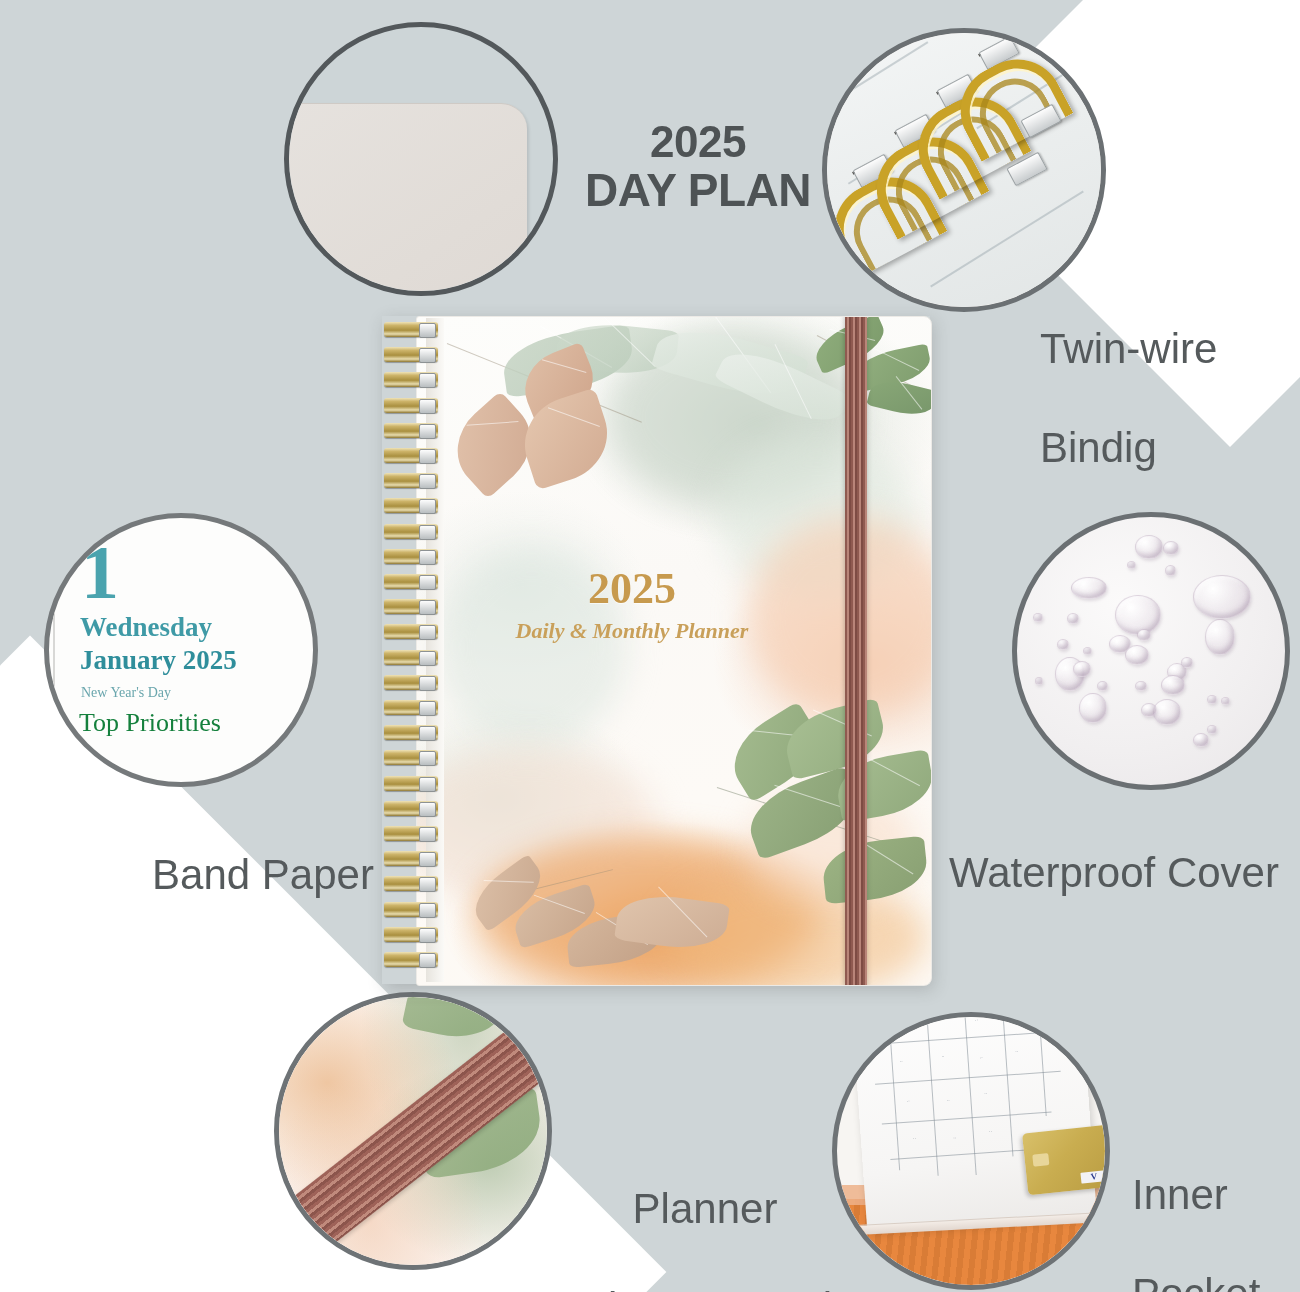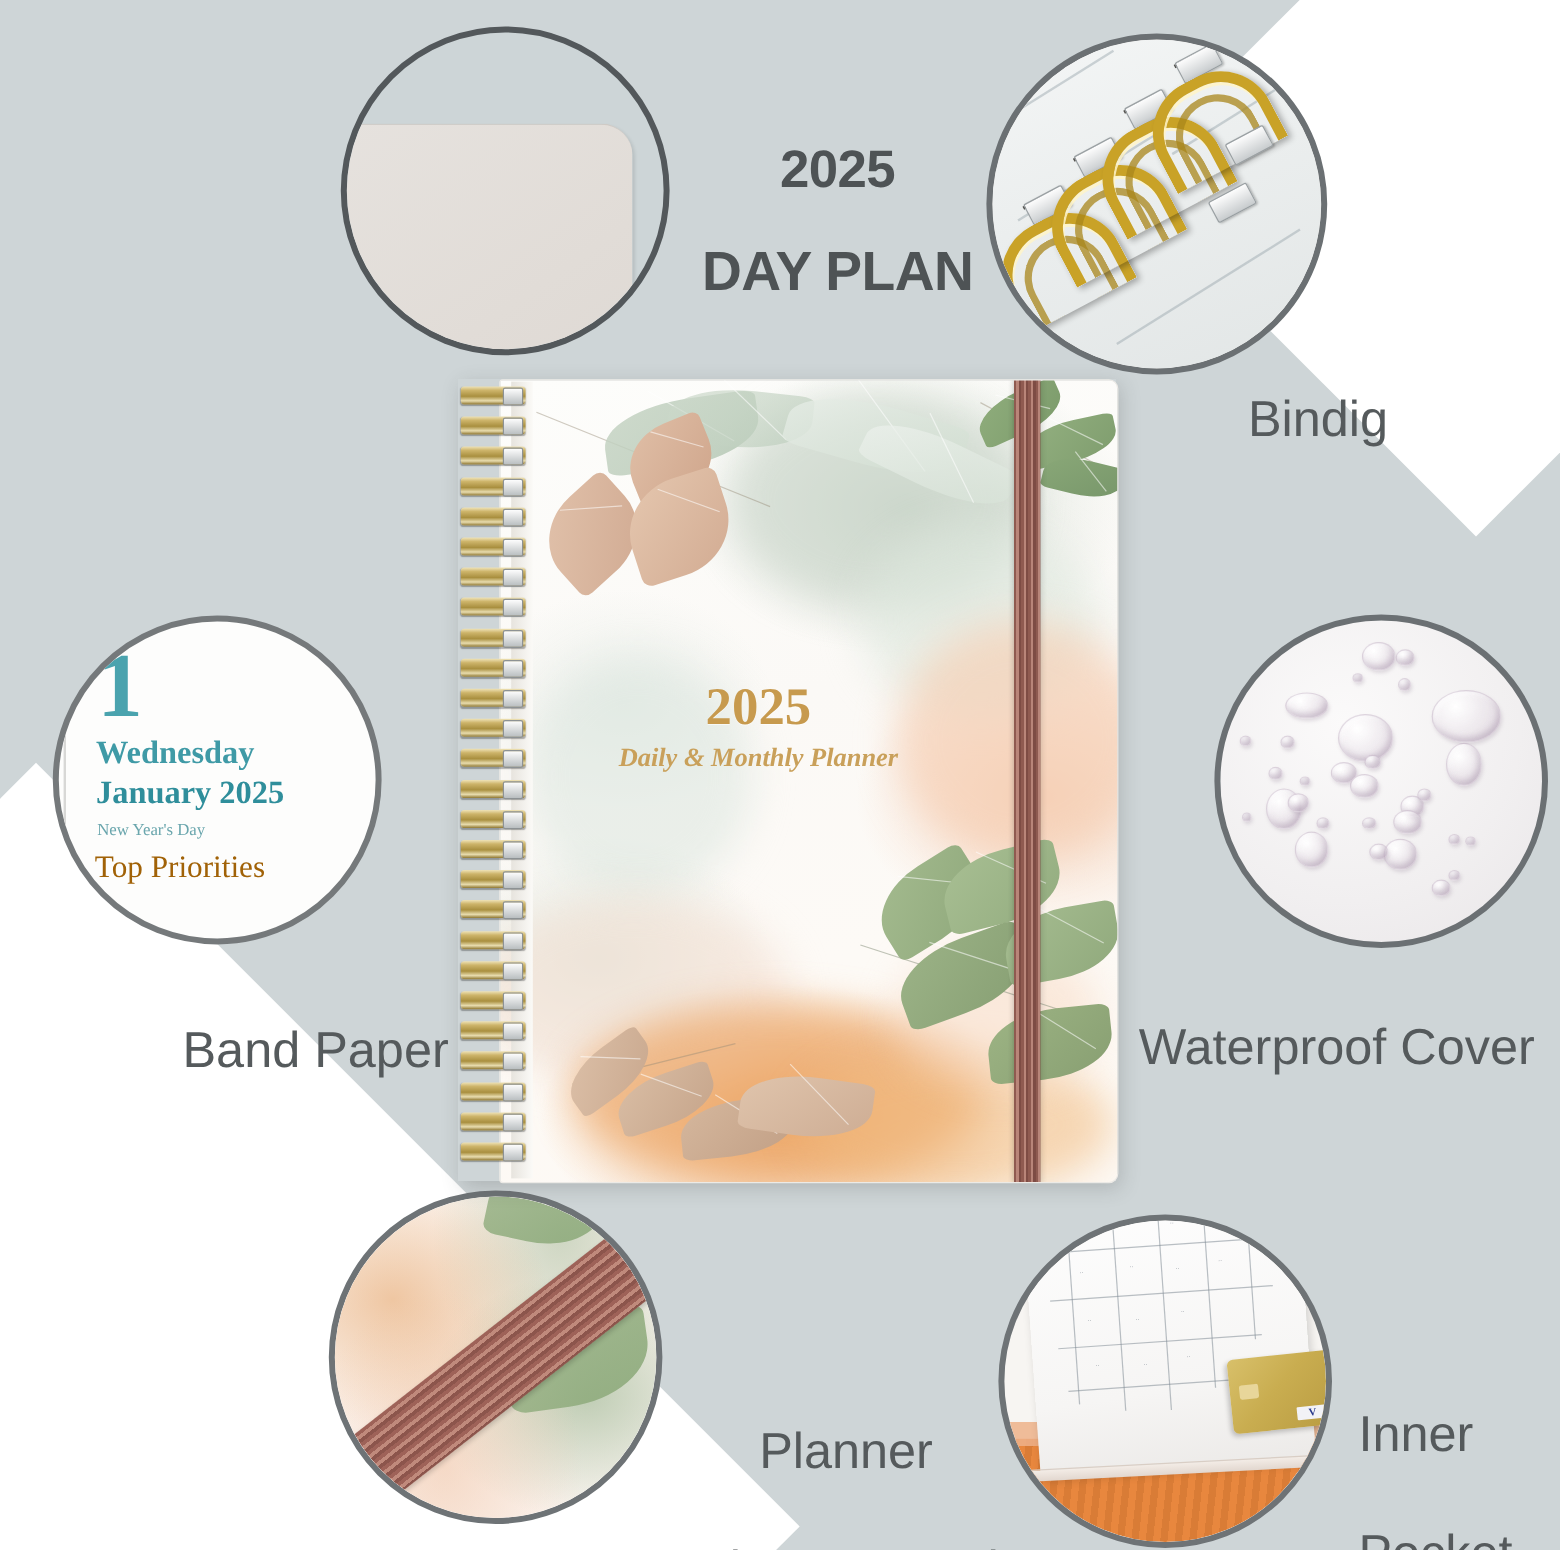--- a/index.html
+++ b/index.html
@@ -25,21 +25,21 @@
   }
 
   
   .headline{
     position:absolute;left:523px;top:118px;width:350px;
     text-align:center;color:#4e5355;
     font-weight:bold;font-size:44px;line-height:1.08;
     letter-spacing:-0.5px;
   }
   .headline .l1{display:block;}
-  .headline .l2{display:block;font-size:46px;margin-top:36px;}
+  .headline .l2{display:block;font-size:46px;}
 
   
   .flabel{
     position:absolute;color:#555a5c;font-size:42px;line-height:1.18;
     font-weight:400;white-space:pre-line;
   }
   .flabel .ln{display:block;}
   .lbl-round   {left:158px; top:272px;  width:270px; text-align:center;}
   .lbl-twin    {left:1040px;top:274px;  width:250px; text-align:left;}
   .lbl-paper   {left:128px; top:800px;  width:270px; text-align:center;}
@@ -103,21 +103,21 @@
   }
   .day-mon{
     position:absolute;left:31px;top:129px;color:#2f8e9b;
     font-family:"Liberation Serif", serif;font-weight:bold;font-size:27px;line-height:1;
   }
   .day-holiday{
     position:absolute;left:32px;top:168px;color:#6aa6ad;
     font-family:"Liberation Serif", serif;font-size:14px;line-height:1;
   }
   .day-top{
-    position:absolute;left:30px;top:192px;color:#a16207;
+    position:absolute;left:30px;top:192px;color:#15803d;
     font-family:"Liberation Serif", serif;font-size:26px;line-height:1;
   }
 
   
   .c-pvc{left:1012px;top:512px;width:268px;height:268px;border-color:#6b7073;
          background:radial-gradient(circle at 38% 32%, #fbfafa 0%, #f1eff0 60%, #e9e6e8 100%);}
   .drop{
     position:absolute;border-radius:50%;
     background:radial-gradient(circle at 34% 30%, rgba(255,255,255,.95) 0%, rgba(236,230,236,.55) 45%, rgba(206,190,206,.35) 78%, rgba(180,160,182,.30) 100%);
     box-shadow:inset -2px -3px 5px rgba(160,140,165,.45), inset 2px 2px 4px rgba(255,255,255,.9), 1px 2px 3px rgba(150,135,155,.25);
@@ -274,20 +274,21 @@
 
       <div class="wiretick" style="left:150px;top:14px;"></div>
       <div class="wireclip" style="left:154px;top:10px;"></div>
       <div class="wireloop" style="left:130px;top:30px;"></div>
 
       <div class="wireclip" style="left:196px;top:78px;"></div>
       <div class="wireclip" style="left:182px;top:126px;"></div>
     </div>
   </div>
   <div class="flabel lbl-twin">
+    <span class="ln">Twin-wire</span>
     <span class="ln">Bindig</span>
   </div>
 
   <div class="circ c-paper">
     <div class="circ-inner">
       <div class="page-edge"></div>
       <div class="day-num">1</div>
       <div class="day-dow">Wednesday</div>
       <div class="day-mon">January 2025</div>
       <div class="day-holiday">New Year's Day</div>

